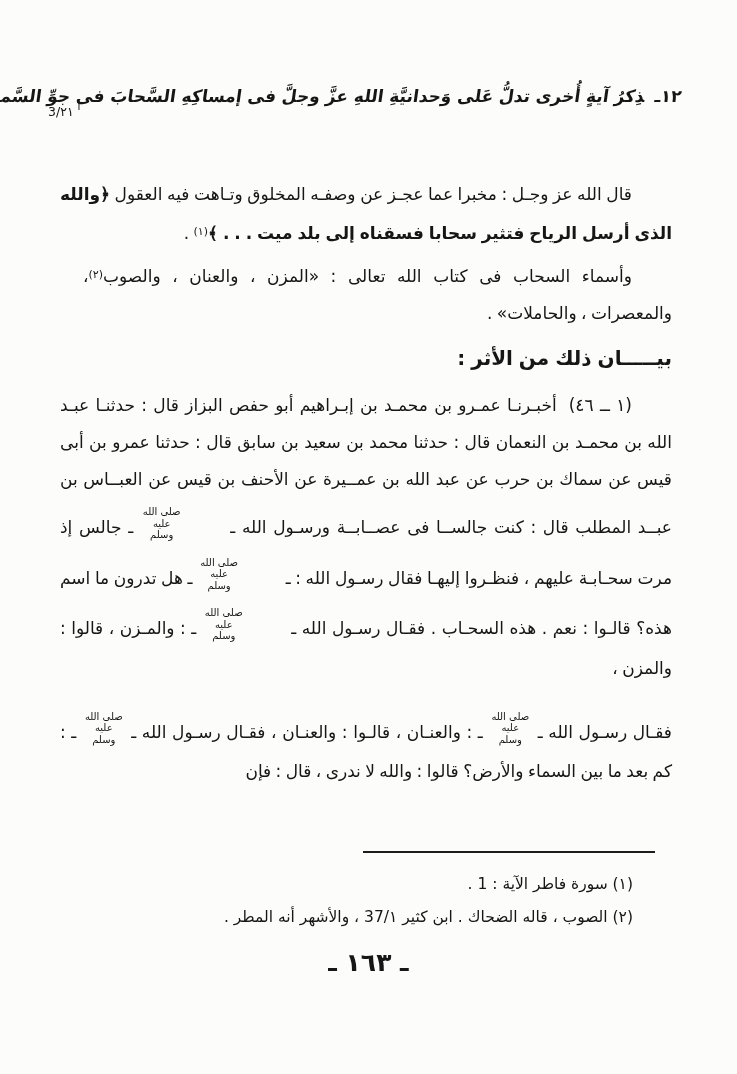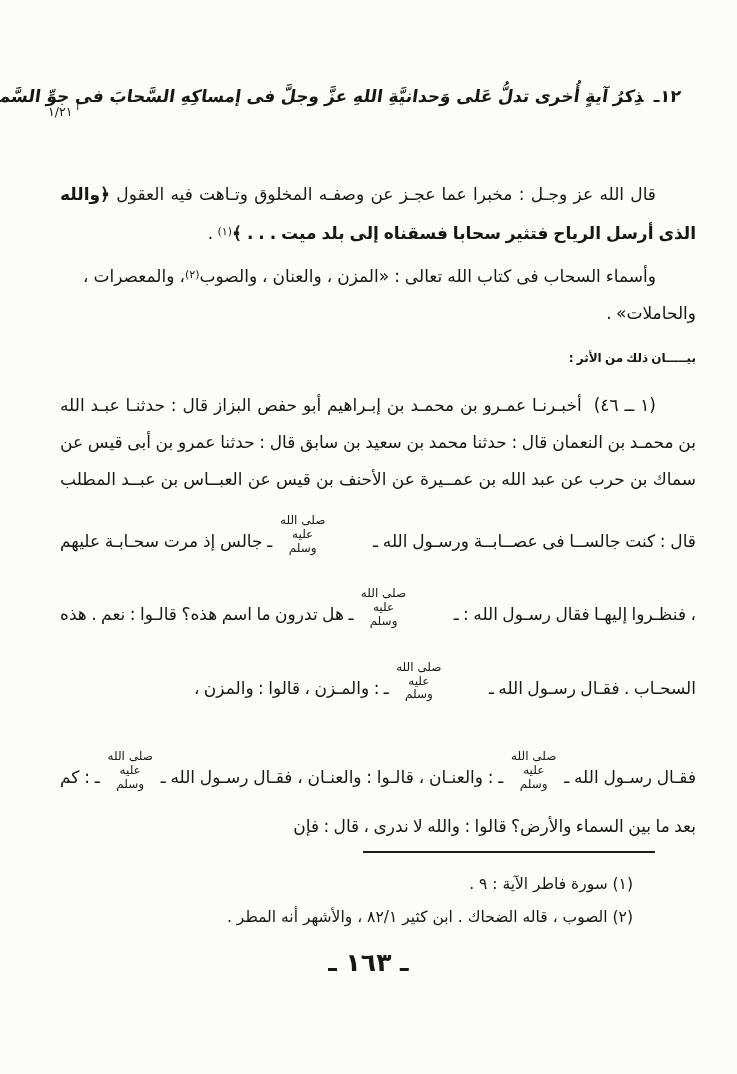--- a/index.html
+++ b/index.html
@@ -24,37 +24,37 @@
   .header-main .chapter-no{margin-left:10px;}
   .folio{
     flex:0 0 auto;direction:rtl;margin-top:16px;margin-right:8px;
     font-size:12.5px;white-space:nowrap;
   }
   .folio sup{font-size:10.5px;vertical-align:6px;}
   .folio .folio-ref{direction:ltr;unicode-bidi:embed;}
 
   
   .body-text{
-    position:absolute;top:176px;right:41px;left:60px;
+    position:absolute;top:176px;right:65px;left:60px;
     direction:rtl;text-align:justify;
     font-size:17px;line-height:37px;word-spacing:-1px;
   }
   .para{margin:0;}
   .para.indent{text-indent:40px;}
   .para.m1{margin-top:4px;margin-left:23px;}
   .para.m2{margin-top:8px;}
   .para.m3{margin-top:10px;}
   .para.gap{margin-top:16px;}
-  .para.heading{font-weight:bold;font-size:12px;}
+  .para.heading{font-weight:bold;font-size:20px;}
   .seg-quran{font-weight:bold;}
   .seg-num{font-weight:normal;margin-left:12px;}
   .seg-sup{font-size:11px;vertical-align:4px;}
   .saw{
     display:inline-block;vertical-align:-5px;text-align:center;
-    font-size:12px;line-height:1.15;margin:16px 3px;font-weight:normal;
+    font-size:10px;line-height:1.15;margin:8px 3px;font-weight:normal;
     word-spacing:0;
   }
 
   
   .fn-rule{
     position:absolute;top:851px;right:82px;width:292px;height:2px;
     background:#1c1c1c;
   }
   .footnotes{
     position:absolute;top:868px;right:104px;left:60px;
@@ -72,34 +72,34 @@
 <body>
 
 <div class="page">
 
   <div class="header">
     <div class="header-main">
       <span class="chapter-no">١٢ـ</span><span>ذِكرُ آيةٍ أُخرى تدلُّ عَلى وَحدانيَّةِ اللهِ عزَّ وجلَّ فى إمساكِهِ السَّحابَ فى جوِّ السَّماء .</span>
     </div>
     <div class="folio">
       <sup>أ</sup>
-      <span class="folio-ref" dir="ltr">١/٢١</span>
+      <span class="folio-ref" dir="ltr">3/٢١</span>
     </div>
   </div>
 
   <div class="body-text">
       <div class="para indent"><span class="seg-t">قال الله عز وجـل : مخبرا عما عجـز عن وصفـه المخلوق وتـاهت فيه العقول </span><span class="seg-quran">﴿والله الذى أرسل الرياح فتثير سحابا فسقناه إلى بلد ميت . . . ﴾</span><span class="seg-sup">(١)</span><span class="seg-t"> .</span></div>
       <div class="para indent m1"><span class="seg-t">وأسماء السحاب فى كتاب الله تعالى : «المزن ، والعنان ، والصوب</span><span class="seg-sup">(٢)</span><span class="seg-t">، والمعصرات ، والحاملات» .</span></div>
       <div class="para heading m2"><span class="seg-t">بيـــــان ذلك من الأثر :</span></div>
       <div class="para indent m3"><span class="seg-num">(١ ــ ٤٦)</span><span class="seg-t">أخبـرنـا عمـرو بن محمـد بن إبـراهيم أبو حفص البزاز قال : حدثنـا عبـد الله بن محمـد بن النعمان قال : حدثنا محمد بن سعيد بن سابق قال : حدثنا عمرو بن أبى قيس عن سماك بن حرب عن عبد الله بن عمــيرة عن الأحنف بن قيس عن العبــاس بن عبــد المطلب قال : كنت جالســا فى عصــابــة ورسـول الله ـ </span><span class="saw"><div>صلى الله</div><div>عليه</div><div>وسلم</div></span><span class="seg-t"> ـ جالس إذ مرت سحـابـة عليهم ، فنظـروا إليهـا فقال رسـول الله : ـ </span><span class="saw"><div>صلى الله</div><div>عليه</div><div>وسلم</div></span><span class="seg-t"> ـ هل تدرون ما اسم هذه؟ قالـوا : نعم . هذه السحـاب . فقـال رسـول الله ـ </span><span class="saw"><div>صلى الله</div><div>عليه</div><div>وسلم</div></span><span class="seg-t"> ـ : والمـزن ، قالوا : والمزن ،</span></div>
       <div class="para gap"><span class="seg-t">فقـال رسـول الله ـ </span><span class="saw"><div>صلى الله</div><div>عليه</div><div>وسلم</div></span><span class="seg-t"> ـ : والعنـان ، قالـوا : والعنـان ، فقـال رسـول الله ـ </span><span class="saw"><div>صلى الله</div><div>عليه</div><div>وسلم</div></span><span class="seg-t"> ـ : كم بعد ما بين السماء والأرض؟ قالوا : والله لا ندرى ، قال : فإن</span></div>
     </div>
 
   <div class="fn-rule"></div>
 
   <div class="footnotes">
-      <div class="fn-line">(١) سورة فاطر الآية : ٩ .</div>
-      <div class="fn-line">(٢) الصوب ، قاله الضحاك . ابن كثير ٨٢/١ ، والأشهر أنه المطر .</div>
+      <div class="fn-line">(١) سورة فاطر الآية : 1 .</div>
+      <div class="fn-line">(٢) الصوب ، قاله الضحاك . ابن كثير 37/١ ، والأشهر أنه المطر .</div>
     </div>
 
   <div class="pagenum">ـ ١٦٣ ـ</div>
 
 </div>
 
 </body></html>

